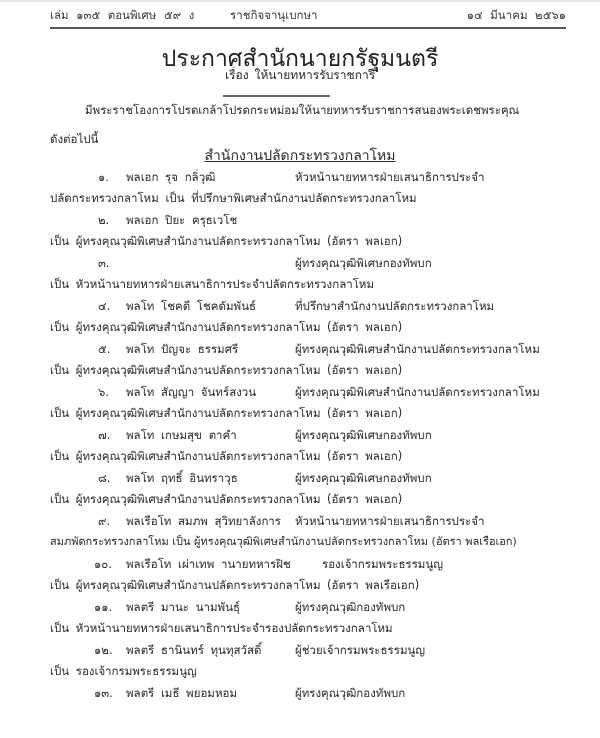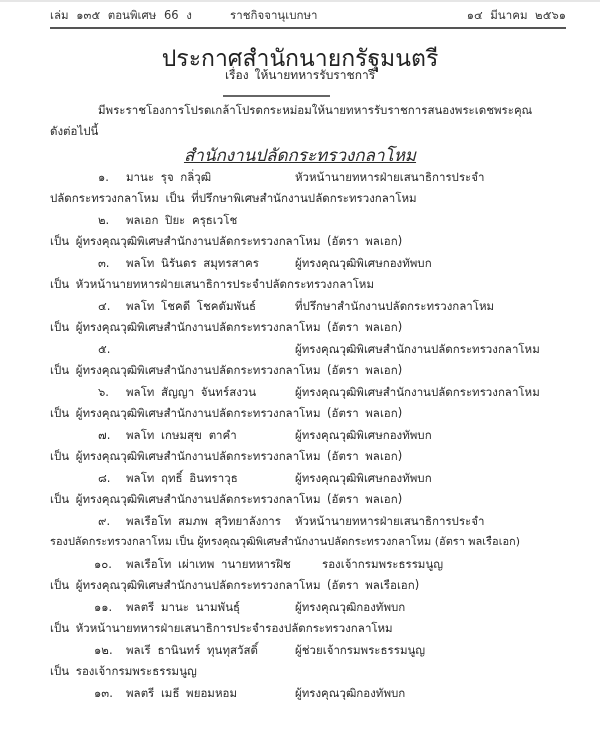--- a/index.html
+++ b/index.html
@@ -74,91 +74,90 @@
     color: #2c2c2c;
     white-space: nowrap;
   }
   .line {
     position: absolute;
     left: 0;
     height: 20px;
     line-height: 20px;
     white-space: nowrap;
   }
-  .indent { left: 48px; }
+  .indent { left: 35px; }
   .section-heading {
     position: absolute;
     left: 0; width: 600px;
     text-align: center;
-    font-size: 17px;
+    font-size: 14px;
     text-decoration: underline;
-    font-style: italic;
   }
   .col-num { position: absolute; left: 48px; }
   .col-name { position: absolute; left: 76px; }
   .col-pos { position: absolute; left: 245px; }
   .ws { word-spacing: 3px; }
 </style>
 </head>
 <body>
 
 <div class="page">
   <div class="top-edge"></div>
 
   <div class="running-header">
-    <span class="rh-left">เล่ม ๑๓๕ ตอนพิเศษ 66 ง</span>
+    <span class="rh-left">เล่ม ๑๓๕ ตอนพิเศษ ๕๙ ง</span>
     <span class="rh-center">ราชกิจจานุเบกษา</span>
     <span class="rh-right">๑๔ มีนาคม ๒๕๖๑</span>
   </div>
   <div class="header-rule"></div>
 
   <div class="title">ประกาศสำนักนายกรัฐมนตรี</div>
   <div class="subtitle">
     <span class="label">เรื่อง</span><span>ให้นายทหารรับราชการ</span>
   </div>
   <div class="title-rule"></div>
 
   <div class="body-text" style="top:0;">
     <div class="line indent ws" style="top:100px;">มีพระราชโองการโปรดเกล้าโปรดกระหม่อมให้นายทหารรับราชการสนองพระเดชพระคุณ</div>
-    <div class="line" style="top:121px;">ดังต่อไปนี้</div>
+    <div class="line" style="top:129px;">ดังต่อไปนี้</div>
   </div>
 
   <div class="section-heading" style="top:145px; line-height:20px;">สำนักงานปลัดกระทรวงกลาโหม</div>
 
   <div class="body-text" style="top:0;">
 
     <div class="line" style="top:167px; width:520px;">
       <span class="col-num">๑.</span>
-      <span class="col-name ws">มานะ รุจ กลิ่วุฒิ</span>
+      <span class="col-name ws">พลเอก รุจ กลิ่วุฒิ</span>
       <span class="col-pos">หัวหน้านายทหารฝ่ายเสนาธิการประจำ</span>
     </div>
     <div class="line ws" style="top:188px;">ปลัดกระทรวงกลาโหม เป็น ที่ปรึกษาพิเศษสำนักงานปลัดกระทรวงกลาโหม</div>
 
     <div class="line" style="top:210px; width:520px;">
       <span class="col-num">๒.</span>
       <span class="col-name ws">พลเอก ปิยะ ครุธเวโช</span>
     </div>
     <div class="line ws" style="top:231px;">เป็น ผู้ทรงคุณวุฒิพิเศษสำนักงานปลัดกระทรวงกลาโหม (อัตรา พลเอก)</div>
 
     <div class="line" style="top:253px; width:520px;">
       <span class="col-num">๓.</span>
-      <span class="col-name ws">พลโท นิรันดร สมุทรสาคร</span>
       <span class="col-pos">ผู้ทรงคุณวุฒิพิเศษกองทัพบก</span>
     </div>
     <div class="line ws" style="top:274px;">เป็น หัวหน้านายทหารฝ่ายเสนาธิการประจำปลัดกระทรวงกลาโหม</div>
 
     <div class="line" style="top:296px; width:520px;">
       <span class="col-num">๔.</span>
       <span class="col-name ws">พลโท โชคดี โชคดัมพันธ์</span>
       <span class="col-pos">ที่ปรึกษาสำนักงานปลัดกระทรวงกลาโหม</span>
     </div>
     <div class="line ws" style="top:317px;">เป็น ผู้ทรงคุณวุฒิพิเศษสำนักงานปลัดกระทรวงกลาโหม (อัตรา พลเอก)</div>
 
     <div class="line" style="top:339px; width:520px;">
       <span class="col-num">๕.</span>
+      <span class="col-name ws">พลโท ปัญจะ ธรรมศรี</span>
       <span class="col-pos">ผู้ทรงคุณวุฒิพิเศษสำนักงานปลัดกระทรวงกลาโหม</span>
     </div>
     <div class="line ws" style="top:360px;">เป็น ผู้ทรงคุณวุฒิพิเศษสำนักงานปลัดกระทรวงกลาโหม (อัตรา พลเอก)</div>
 
     <div class="line" style="top:382px; width:520px;">
       <span class="col-num">๖.</span>
       <span class="col-name ws">พลโท สัญญา จันทร์สงวน</span>
       <span class="col-pos">ผู้ทรงคุณวุฒิพิเศษสำนักงานปลัดกระทรวงกลาโหม</span>
     </div>
     <div class="line ws" style="top:403px;">เป็น ผู้ทรงคุณวุฒิพิเศษสำนักงานปลัดกระทรวงกลาโหม (อัตรา พลเอก)</div>
@@ -175,39 +174,39 @@
       <span class="col-name ws">พลโท ฤทธิ์ อินทราวุธ</span>
       <span class="col-pos">ผู้ทรงคุณวุฒิพิเศษกองทัพบก</span>
     </div>
     <div class="line ws" style="top:489px;">เป็น ผู้ทรงคุณวุฒิพิเศษสำนักงานปลัดกระทรวงกลาโหม (อัตรา พลเอก)</div>
 
     <div class="line" style="top:511px; width:520px;">
       <span class="col-num">๙.</span>
       <span class="col-name ws">พลเรือโท สมภพ สุวิทยาลังการ</span>
       <span class="col-pos">หัวหน้านายทหารฝ่ายเสนาธิการประจำ</span>
     </div>
-    <div class="line" style="top:532px; font-size:11px;">รองปลัดกระทรวงกลาโหม เป็น ผู้ทรงคุณวุฒิพิเศษสำนักงานปลัดกระทรวงกลาโหม (อัตรา พลเรือเอก)</div>
+    <div class="line" style="top:532px; font-size:11px;">สมภพัดกระทรวงกลาโหม เป็น ผู้ทรงคุณวุฒิพิเศษสำนักงานปลัดกระทรวงกลาโหม (อัตรา พลเรือเอก)</div>
 
     <div class="line" style="top:554px; width:520px;">
       <span class="col-num" style="left:44px;">๑๐.</span>
       <span class="col-name ws">พลเรือโท เผ่าเทพ านายทหารฝิช</span>
       <span class="col-pos" style="left:272px;">รองเจ้ากรมพระธรรมนูญ</span>
     </div>
     <div class="line ws" style="top:575px;">เป็น ผู้ทรงคุณวุฒิพิเศษสำนักงานปลัดกระทรวงกลาโหม (อัตรา พลเรือเอก)</div>
 
     <div class="line" style="top:597px; width:520px;">
       <span class="col-num" style="left:44px;">๑๑.</span>
       <span class="col-name ws">พลตรี มานะ นามพันธุ์</span>
       <span class="col-pos">ผู้ทรงคุณวุฒิกองทัพบก</span>
     </div>
     <div class="line ws" style="top:618px;">เป็น หัวหน้านายทหารฝ่ายเสนาธิการประจำรองปลัดกระทรวงกลาโหม</div>
 
     <div class="line" style="top:640px; width:520px;">
       <span class="col-num" style="left:44px;">๑๒.</span>
-      <span class="col-name ws">พลเรี ธานินทร์ ทุนทุสวัสดิ์</span>
+      <span class="col-name ws">พลตรี ธานินทร์ ทุนทุสวัสดิ์</span>
       <span class="col-pos">ผู้ช่วยเจ้ากรมพระธรรมนูญ</span>
     </div>
     <div class="line ws" style="top:661px;">เป็น รองเจ้ากรมพระธรรมนูญ</div>
 
     <div class="line" style="top:683px; width:520px;">
       <span class="col-num" style="left:44px;">๑๓.</span>
       <span class="col-name ws">พลตรี เมธี พยอมหอม</span>
       <span class="col-pos">ผู้ทรงคุณวุฒิกองทัพบก</span>
     </div>
     <div class="line ws" style="top:735px;margin-top:44px;">เป็น ที่ปรึกษาสำนักงานปลัดกระทรวงกลาโหม</div>

